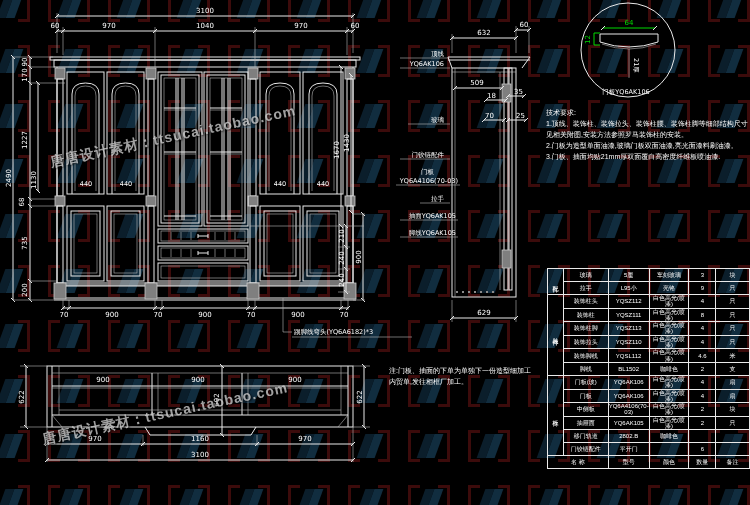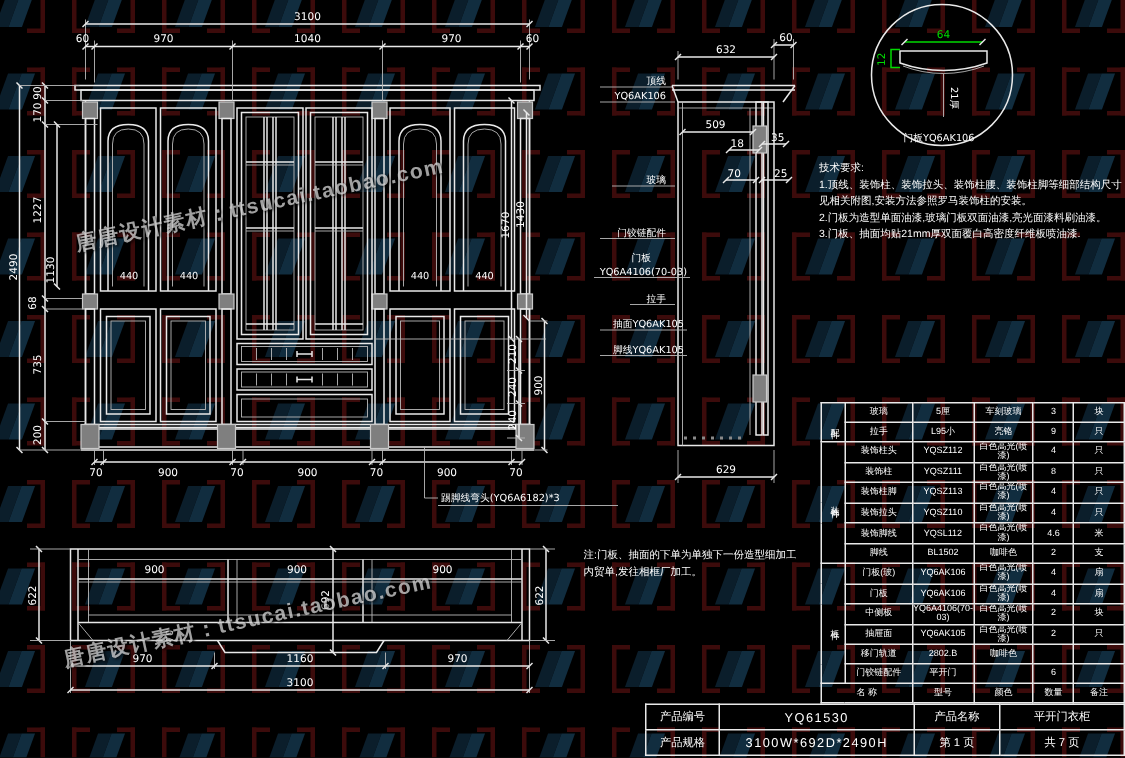--- a/index.html
+++ b/index.html
@@ -1040,38 +1040,16 @@
         <tr>
           <td colspan="2">名 称</td>
           <td>型号</td>
           <td>颜色</td>
           <td>数量</td>
           <td>备注</td>
         </tr>
       </tbody>
   </table>
 
-  <table id="title-block" class="ovl">
-    <colgroup>
-        <col style="width:49px">
-        <col style="width:130px">
-        <col style="width:57px">
-        <col style="width:83px">
-      </colgroup>
-    <tbody>
-      <tr>
-        <td>产品编号</td>
-        <td class="big">YQ61530</td>
-        <td>产品名称</td>
-        <td>平开门衣柜</td>
-      </tr>
-      <tr>
-        <td>产品规格</td>
-        <td class="big">3100W*692D*2490H</td>
-        <td>第 1 页</td>
-        <td>共 7 页</td>
-      </tr>
-    </tbody>
-  </table>
 
   <div id="wm-a" class="wm-text">唐唐设计素材：ttsucai.taobao.com</div>
   <div id="wm-b" class="wm-text">唐唐设计素材：ttsucai.taobao.com</div>
 </div>
 
 </body></html>

